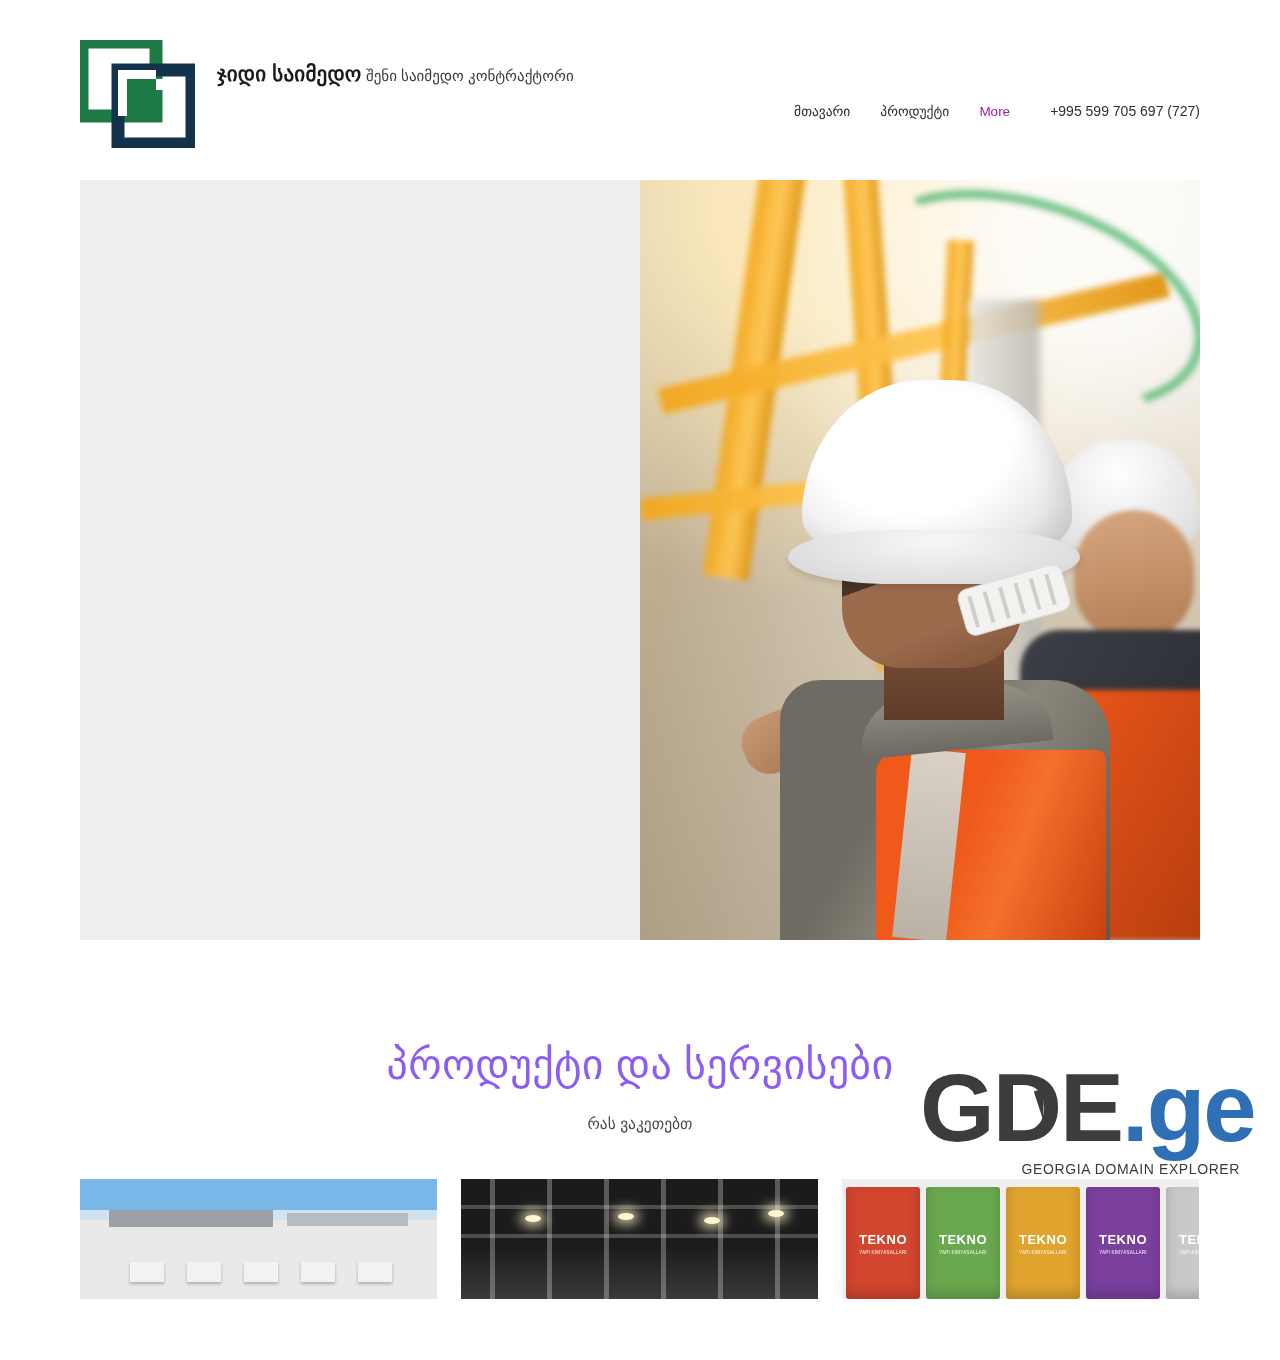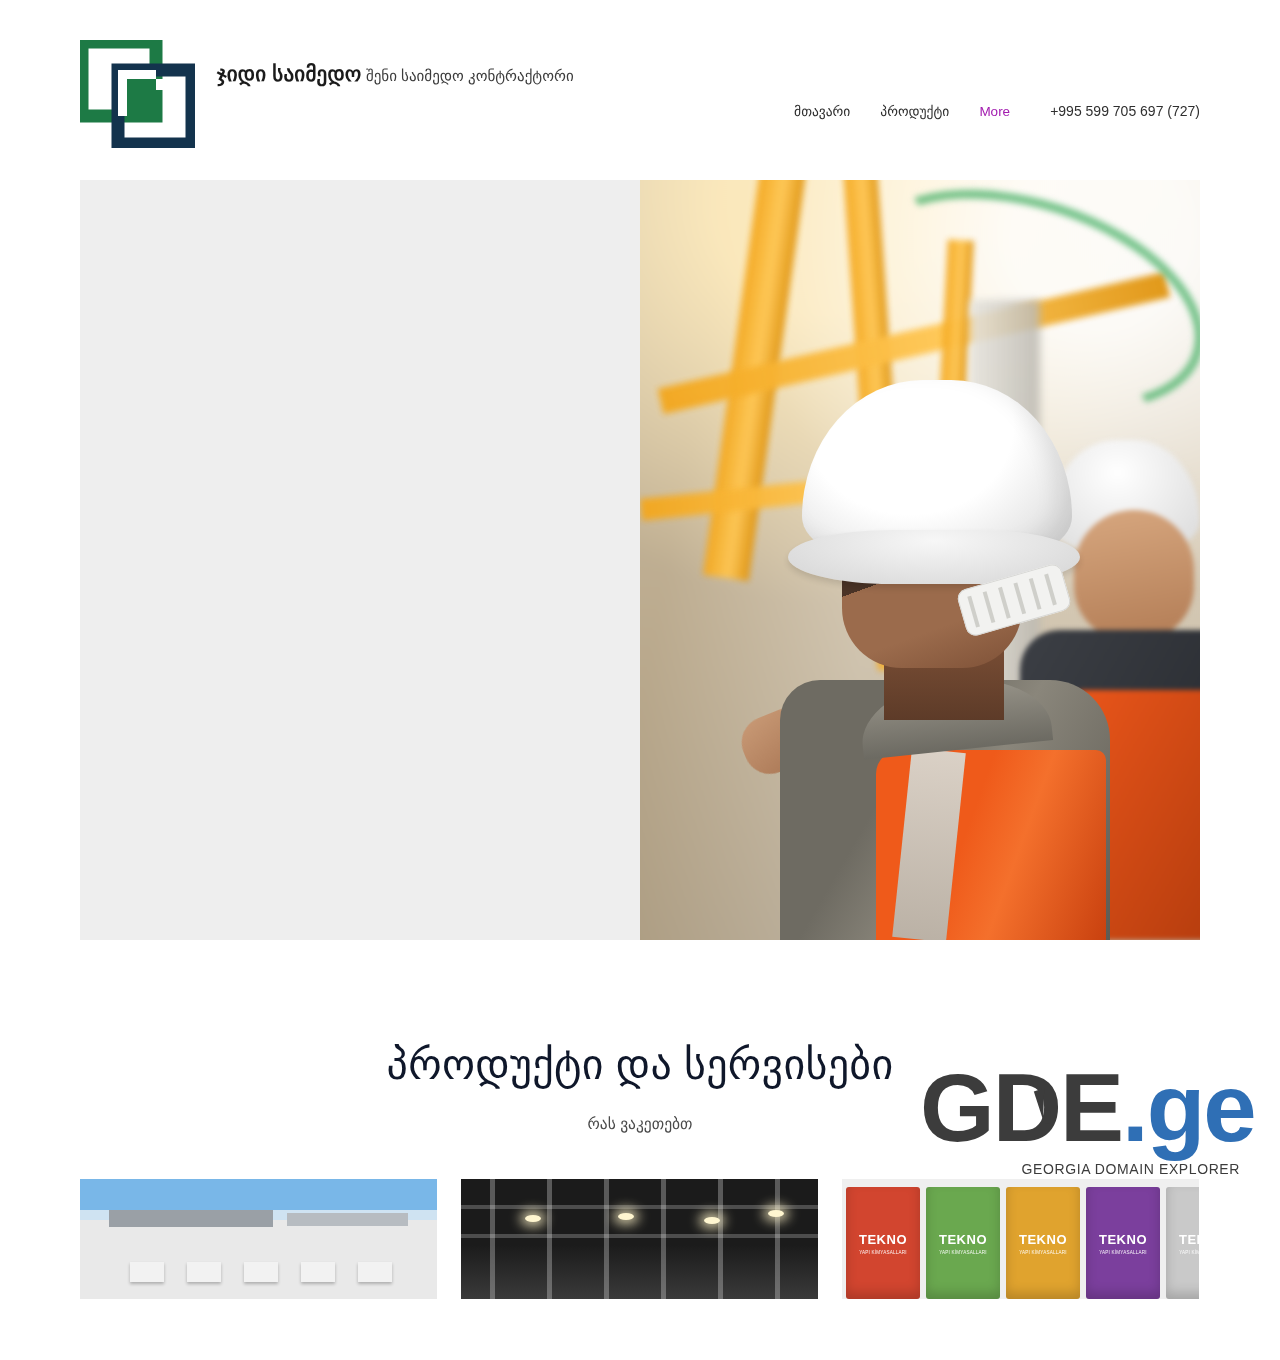--- a/index.html
+++ b/index.html
@@ -242,21 +242,21 @@
     background: linear-gradient(120deg, #e8551a, #b63d0e);
   }
 
   
   .section {
     margin-top: 100px;
     text-align: center;
   }
   .section-title {
     font-size: 42px;
-    color: #0f172a;
+    color: #8b5cf6;
     font-weight: normal;
     letter-spacing: .3px;
   }
   .section-sub {
     margin-top: 26px;
     font-size: 15.5px;
     color: #4a4a4a;
   }
 
   

